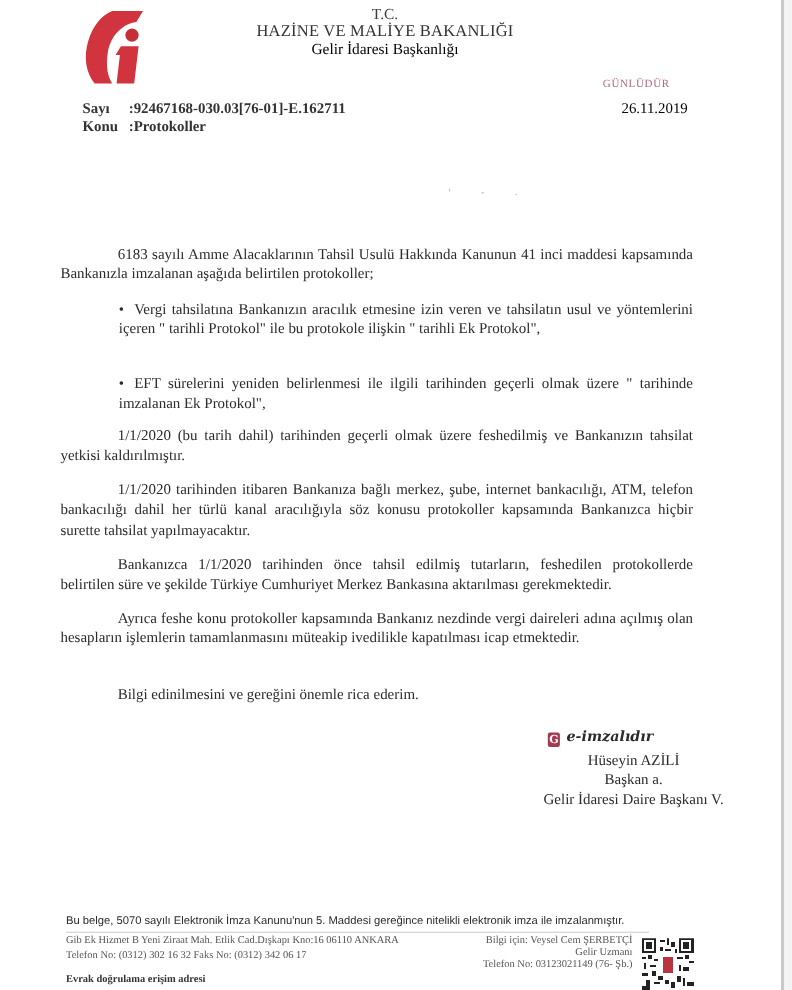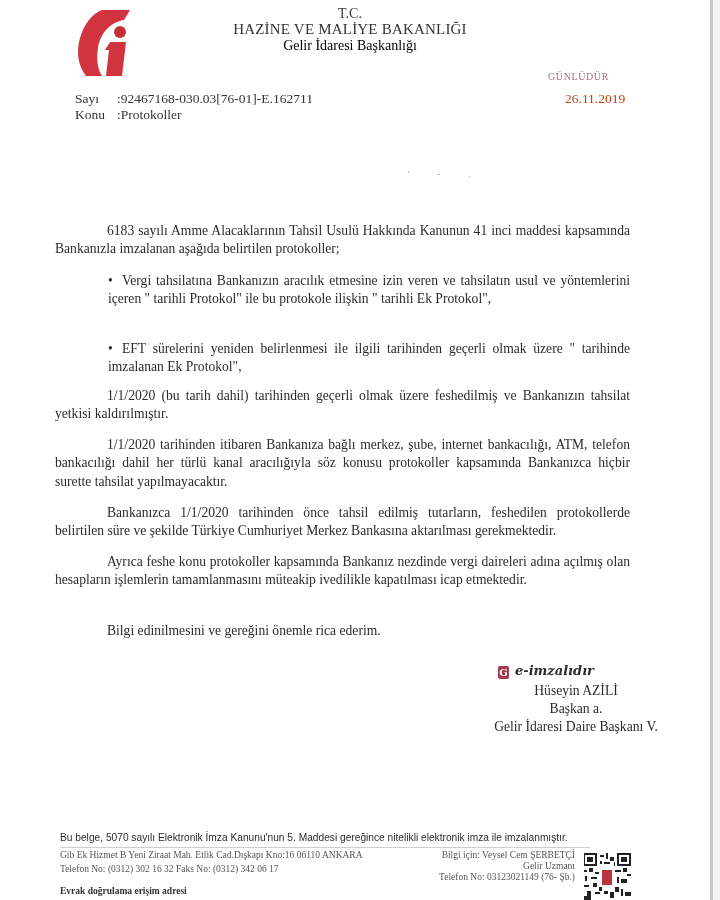--- a/index.html
+++ b/index.html
@@ -16,25 +16,25 @@
     .edge-right {
       position: absolute; left: 713px; top: 0; width: 7px; height: 900px;
       background: #f4f4f4;
     }
     .logo { position: absolute; left: 72px; top: 8px; width: 60px; height: 70px; }
     .hdr { position: absolute; left: 200px; width: 300px; text-align: center; }
     .hdr-tc { top: 6px; font-size: 14px; color: #3a3a3a; }
     .hdr-min { top: 21px; font-size: 15px; letter-spacing: 0.2px; color: #333; }
     .hdr-dept { top: 38px; font-size: 14px; color: #000000; }
     .gunlu { position: absolute; left: 548px; top: 59px; font-size: 10px; color: #b0687a; letter-spacing: 0.6px; margin-top: 12px; }
-    .meta { position: absolute; left: 75px; font-size: 13.5px; color: #333; }
+    .meta { position: absolute; left: 75px; font-size: 13.5px; color: #333; font-weight: bold; }
     .meta .k { display: inline-block; width: 42px; }
     .meta-sayi { top: 91px; }
     .meta-konu { top: 107px; }
-    .date { position: absolute; left: 565px; top: 91px; font-size: 13.5px; color: #c2410c; }
+    .date { position: absolute; left: 565px; top: 91px; font-size: 13.5px; color: #000000; }
     .dots { position: absolute; left: 408px; top: 170px; font-size: 8px; color: #888; }
     .dots span { margin-right: 28px; }
     .para {
       position: absolute; left: 55px; width: 575px;
       font-size: 13.6px; line-height: 18.3px; text-align: justify; color: #2b2b2b;
     }
     .para .ind { display: inline-block; width: 52px; }
     .p-intro { top: 222px; }
     .bullet { position: absolute; left: 108px; width: 522px; font-size: 13.6px; line-height: 18.3px; text-align: justify; }
     .bullet .dot { display: inline-block; width: 14px; }

